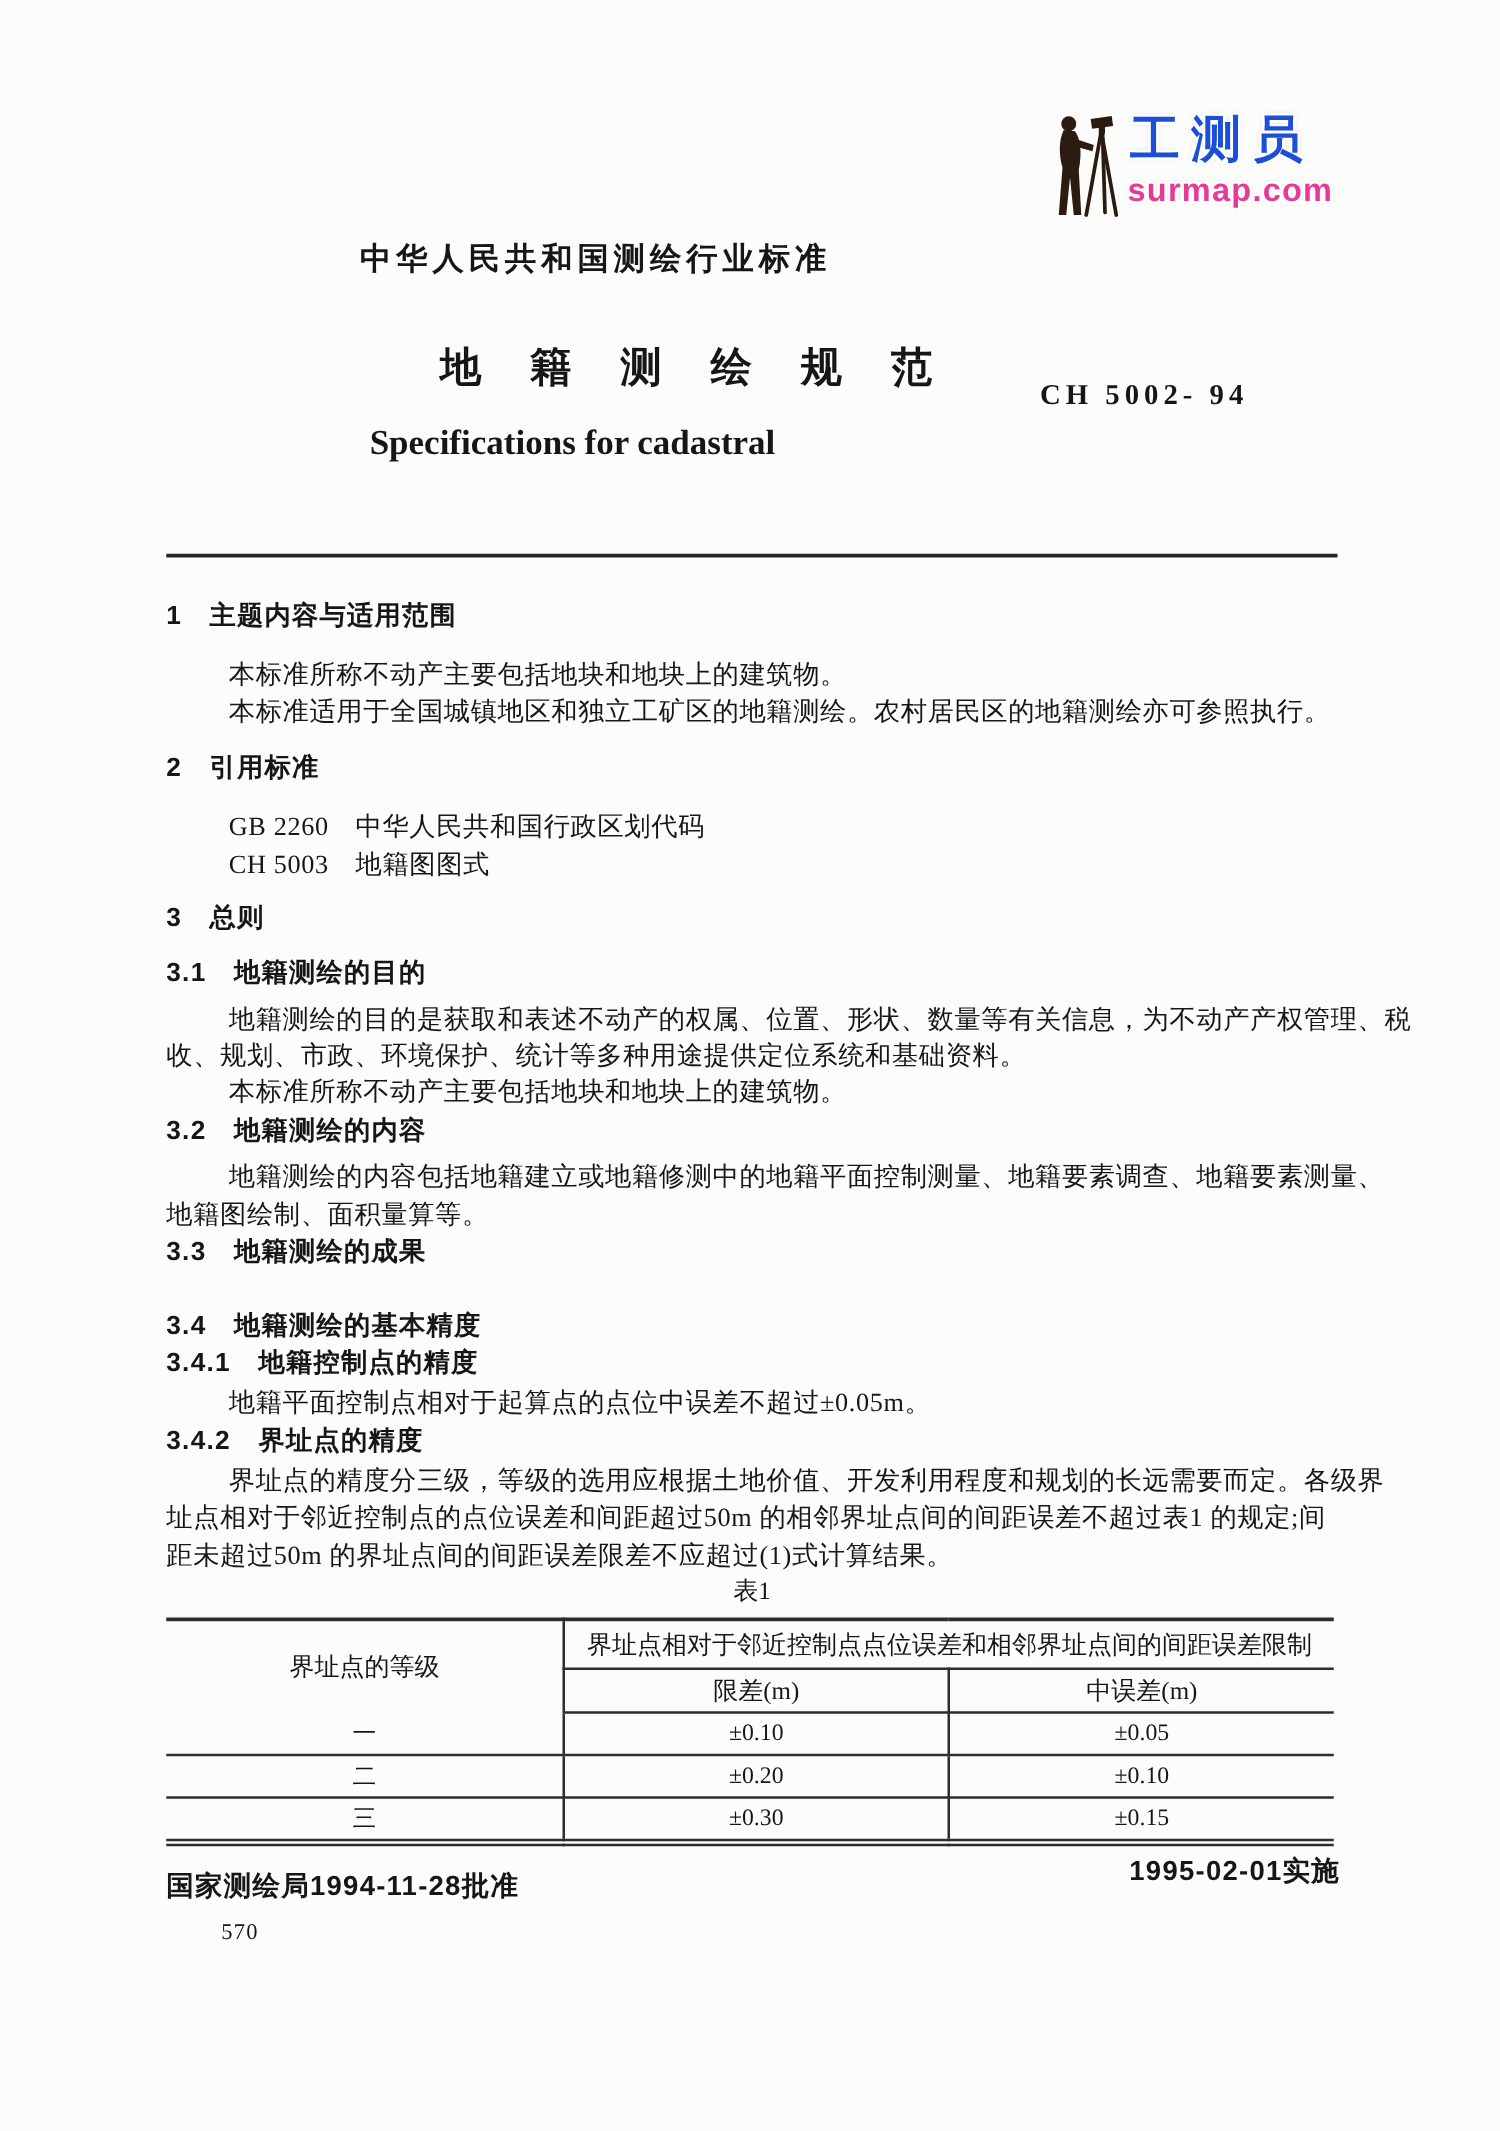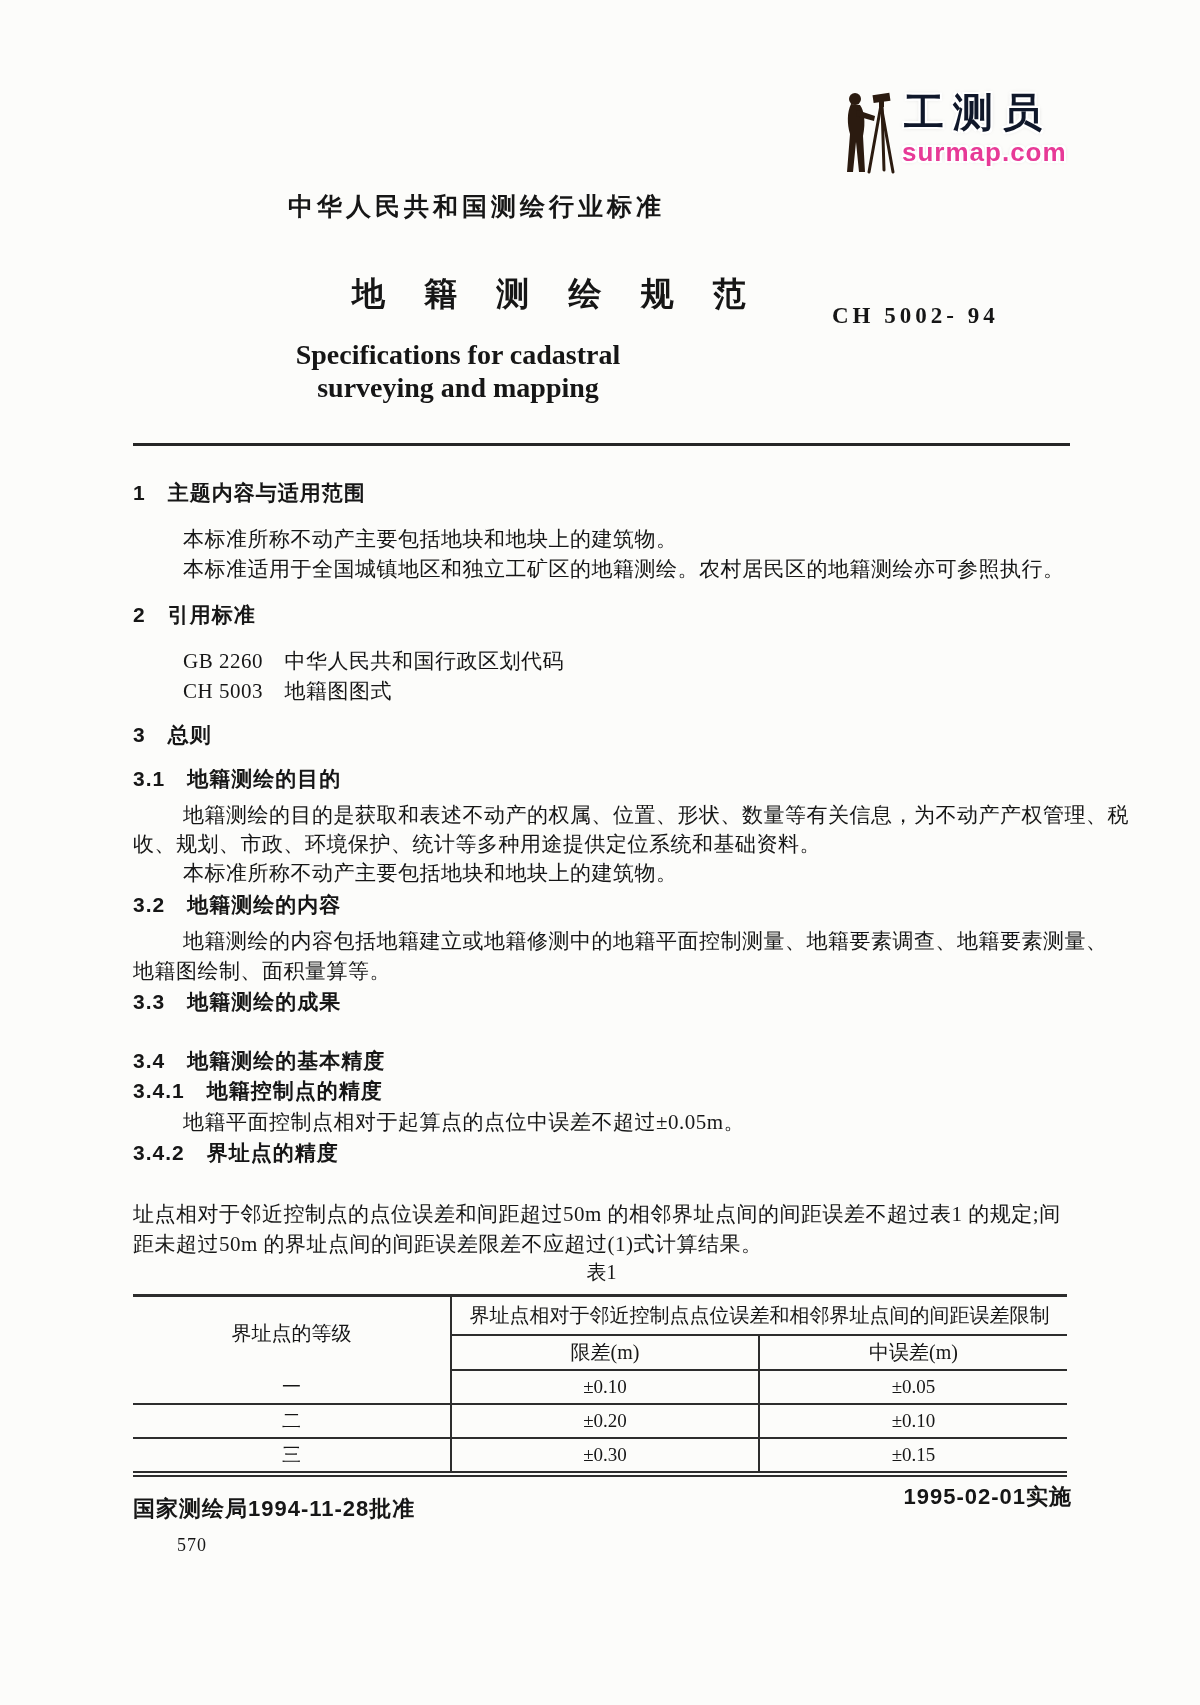--- a/index.html
+++ b/index.html
@@ -3,21 +3,21 @@
 <meta charset="utf-8">
 <style>
   html,body{margin:0;padding:0;background:#e8e8e8;}
   .page{position:relative;width:1200px;height:1705px;background:#fcfcfa;
         font-family:"Liberation Serif","DejaVu Serif",serif;color:#161616;overflow:hidden;}
 
   
   .logo{position:absolute;left:838px;top:88px;width:245px;height:90px;}
   .logo-svg{position:absolute;left:0;top:2px;}
   .logo-cn{position:absolute;left:66px;top:0px;font-family:"Liberation Sans","DejaVu Sans",sans-serif;
-           font-weight:900;font-size:40px;line-height:48px;color:#0f172a;letter-spacing:9px;white-space:pre;
+           font-weight:900;font-size:40px;line-height:48px;color:#1d4ed8;letter-spacing:9px;white-space:pre;
            text-shadow:-2px -2px 0 #fff,2px -2px 0 #fff,-2px 2px 0 #fff,2px 2px 0 #fff,0 0 5px #c9c9c9;}
   .logo-domain{position:absolute;left:64px;top:49px;font-family:"Liberation Sans","DejaVu Sans",sans-serif;
            font-weight:800;font-size:26px;line-height:30px;color:#e73a97;letter-spacing:1px;white-space:pre;
            text-shadow:-2px -2px 0 #fff,2px -2px 0 #fff,-2px 2px 0 #fff,2px 2px 0 #fff,0 0 5px #c9c9c9;}
 
   
   .std-class{position:absolute;left:288px;top:190px;font-family:"Liberation Sans","DejaVu Sans",sans-serif;
              font-weight:700;font-size:25px;letter-spacing:4px;white-space:pre;}
   .title-cn{position:absolute;left:352px;top:272px;font-family:"Liberation Sans","DejaVu Sans",sans-serif;
             font-weight:700;font-size:33px;letter-spacing:15px;white-space:pre;}
@@ -72,21 +72,20 @@
       </g>
     </svg>
     <div class="logo-cn">工测员</div>
     <div class="logo-domain">surmap.com</div>
   </div>
 
   <div class="std-class">中华人民共和国测绘行业标准</div>
   <div class="title-cn">地 籍 测 绘 规 范</div>
   <div class="std-no">CH 5002- 94</div>
   <div class="title-en en1">Specifications for cadastral</div>
-  <div class="title-en en2">surveying and mapping</div>
   <div class="rule"></div>
 
   <div class="bl hd" style="top:478px">1　主题内容与适用范围</div>
   <div class="bl ind" style="top:524px">本标准所称不动产主要包括地块和地块上的建筑物。</div>
   <div class="bl ind" style="top:554px">本标准适用于全国城镇地区和独立工矿区的地籍测绘。农村居民区的地籍测绘亦可参照执行。</div>
 
   <div class="bl hd" style="top:600px">2　引用标准</div>
   <div class="bl ind" style="top:646px">GB 2260　中华人民共和国行政区划代码</div>
   <div class="bl ind" style="top:676px">CH 5003　地籍图图式</div>
 
@@ -101,20 +100,21 @@
   <div class="bl ind" style="top:926px">地籍测绘的内容包括地籍建立或地籍修测中的地籍平面控制测量、地籍要素调查、地籍要素测量、</div>
   <div class="bl" style="top:956px">地籍图绘制、面积量算等。</div>
 
   <div class="bl hd" style="top:987px">3.3　地籍测绘的成果</div>
 
   <div class="bl hd" style="top:1046px">3.4　地籍测绘的基本精度</div>
   <div class="bl hd" style="top:1076px">3.4.1　地籍控制点的精度</div>
   <div class="bl ind" style="top:1107px">地籍平面控制点相对于起算点的点位中误差不超过±0.05m。</div>
 
   <div class="bl hd" style="top:1138px">3.4.2　界址点的精度</div>
+  <div class="bl ind" style="top:1169px">界址点的精度分三级，等级的选用应根据土地价值、开发利用程度和规划的长远需要而定。各级界</div>
   <div class="bl" style="top:1199px">址点相对于邻近控制点的点位误差和间距超过50m 的相邻界址点间的间距误差不超过表1 的规定;间</div>
   <div class="bl" style="top:1229px">距未超过50m 的界址点间的间距误差限差不应超过(1)式计算结果。</div>
 
   <div class="tcaption">表1</div>
   <table class="t1">
     <tbody>
         <tr>
       <td class="c-grade" rowspan="2">界址点的等级</td>
       <td class="c-span" colspan="2">界址点相对于邻近控制点点位误差和相邻界址点间的间距误差限制</td>
     </tr>

